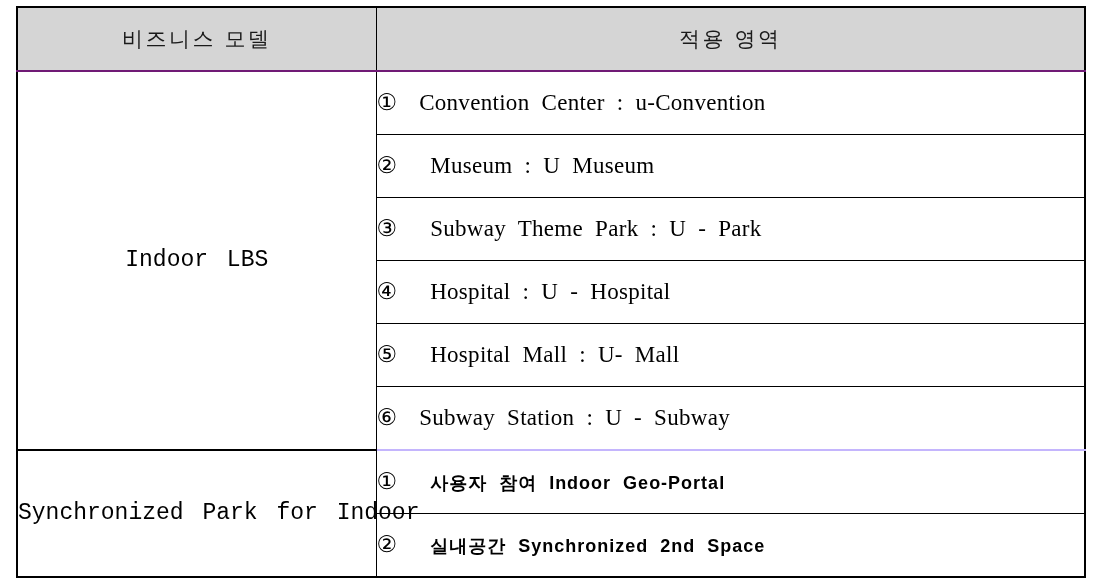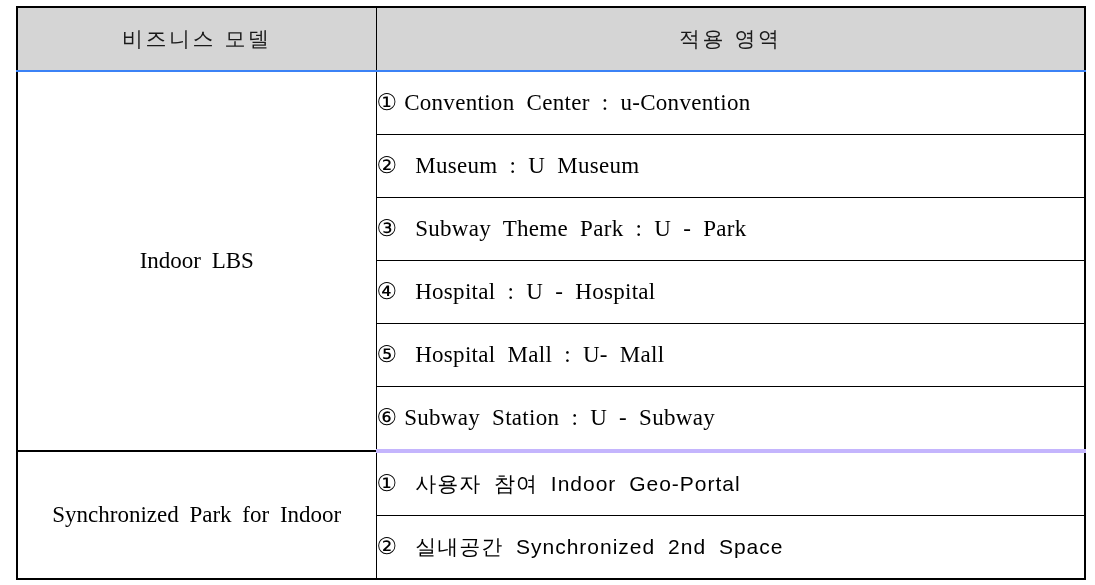--- a/index.html
+++ b/index.html
@@ -55,74 +55,77 @@
   
   .hdr-cell {
     background: #d5d5d5;
     height: 62px;
     text-align: center;
     font-size: 21px;
     font-weight: normal;
     letter-spacing: 2.5px;
     font-family: "Liberation Sans", "DejaVu Sans", sans-serif;
     border-top: 2px solid #000;
-    border-bottom: 2px solid #3b82f6;
+    border-bottom: 2px solid #701a75;
     color: #1a1a1a;
   }
   .hdr-cell.left  { border-left: 2px solid #000; border-right: 1.5px solid #000; }
   .hdr-cell.right { border-right: 2px solid #000; }
 
   
   .model-cell {
     text-align: center;
     font-size: 23px;
     border-left: 2px solid #000;
     border-right: 1.5px solid #000;
     word-spacing: 5px;
     white-space: nowrap;
     line-height: 1.25;
+    font-family: Liberation Mono, monospace;
   }
   .model-cell.sec-end { border-bottom: 2px solid #000; }
 
   
   .area-cell {
     height: 62px;
     text-align: left;
     font-size: 23px;
     border-right: 2px solid #000;
     border-bottom: 1px solid #000;
     padding-left: 14px;
     white-space: nowrap;
     line-height: 1.2;
   }
-  .area-cell.sec-end  { border-bottom: 4px solid #c4b5fd; }
+  .area-cell.sec-end  { border-bottom: 2px solid #c4b5fd; }
   .area-cell.last-row { border-bottom: 2px solid #000; }
 
   .item-line {
     display: inline-block;
     white-space: nowrap;
   }
   .item-num {
     display: inline-block;
     font-size: 23px;
   }
   .item-text {
     display: inline-block;
     word-spacing: 6px;
     letter-spacing: 0.3px;
+    margin-left: 15px;
   }
   
   .gap-tight .item-num { margin-right: 7px; }
   
   .gap-wide .item-num  { margin-right: 18px; }
 
   .kor {
     font-family: "Liberation Sans", "DejaVu Sans", sans-serif;
-    font-size: 21px;
+    font-size: 18px;
     letter-spacing: 1px;
+    font-weight: bold;
   }
 </style>
 </head>
 <body>
 
 <div class="page">
   <div class="tbl-wrap">
     <table class="biz-table">
       <colgroup>
         <col class="c-model">

